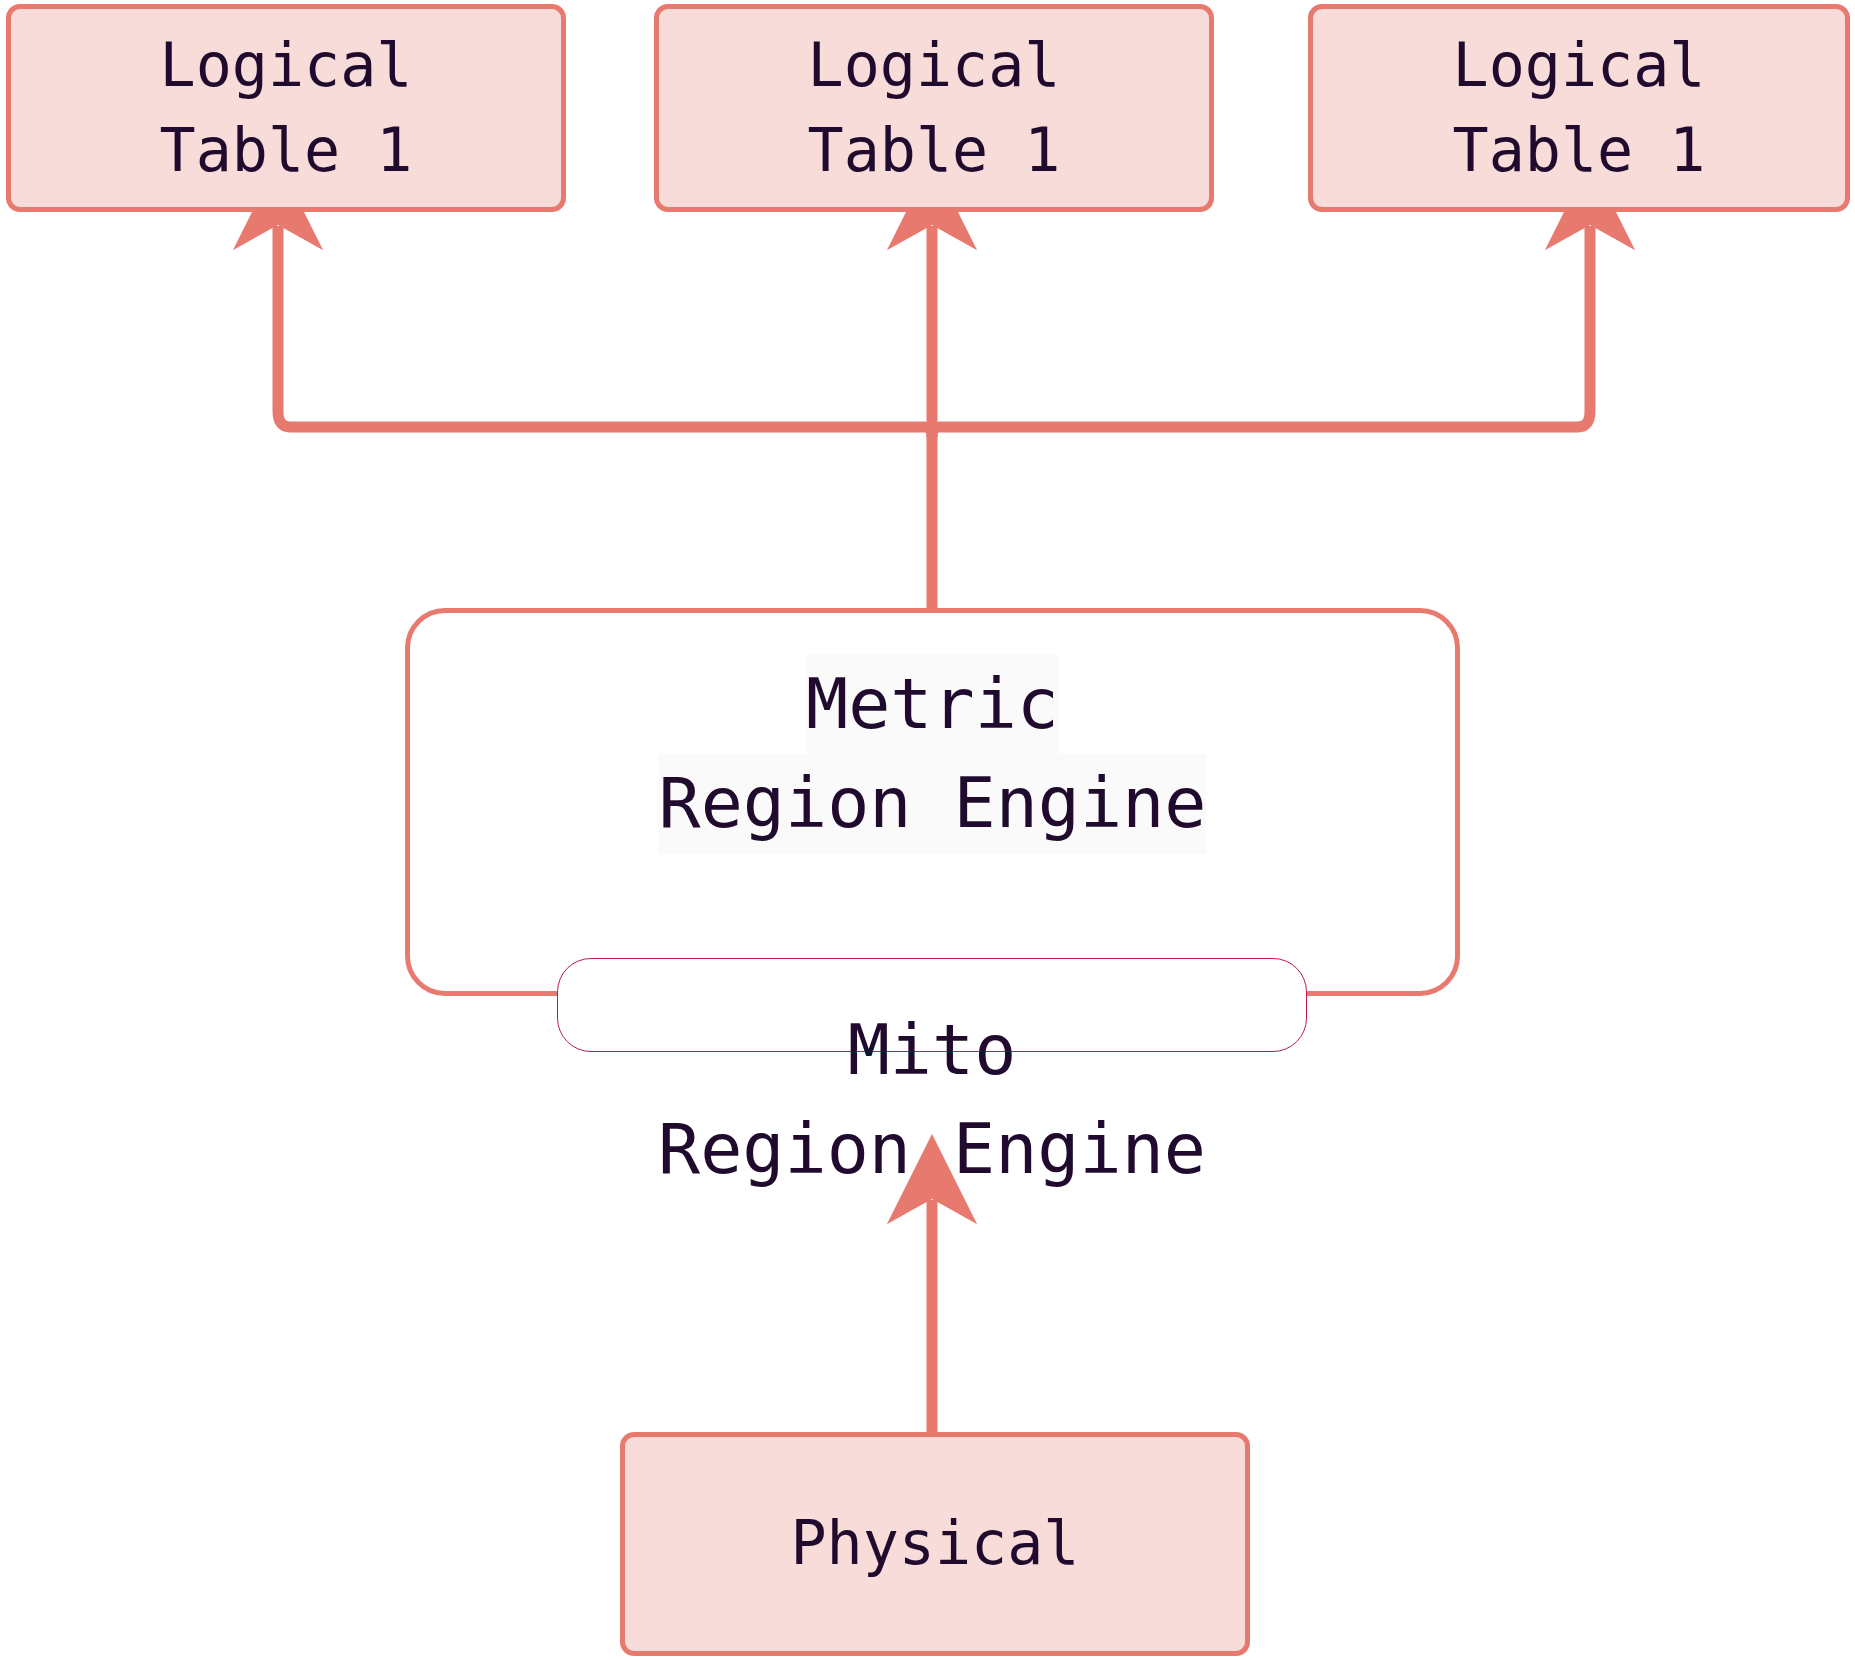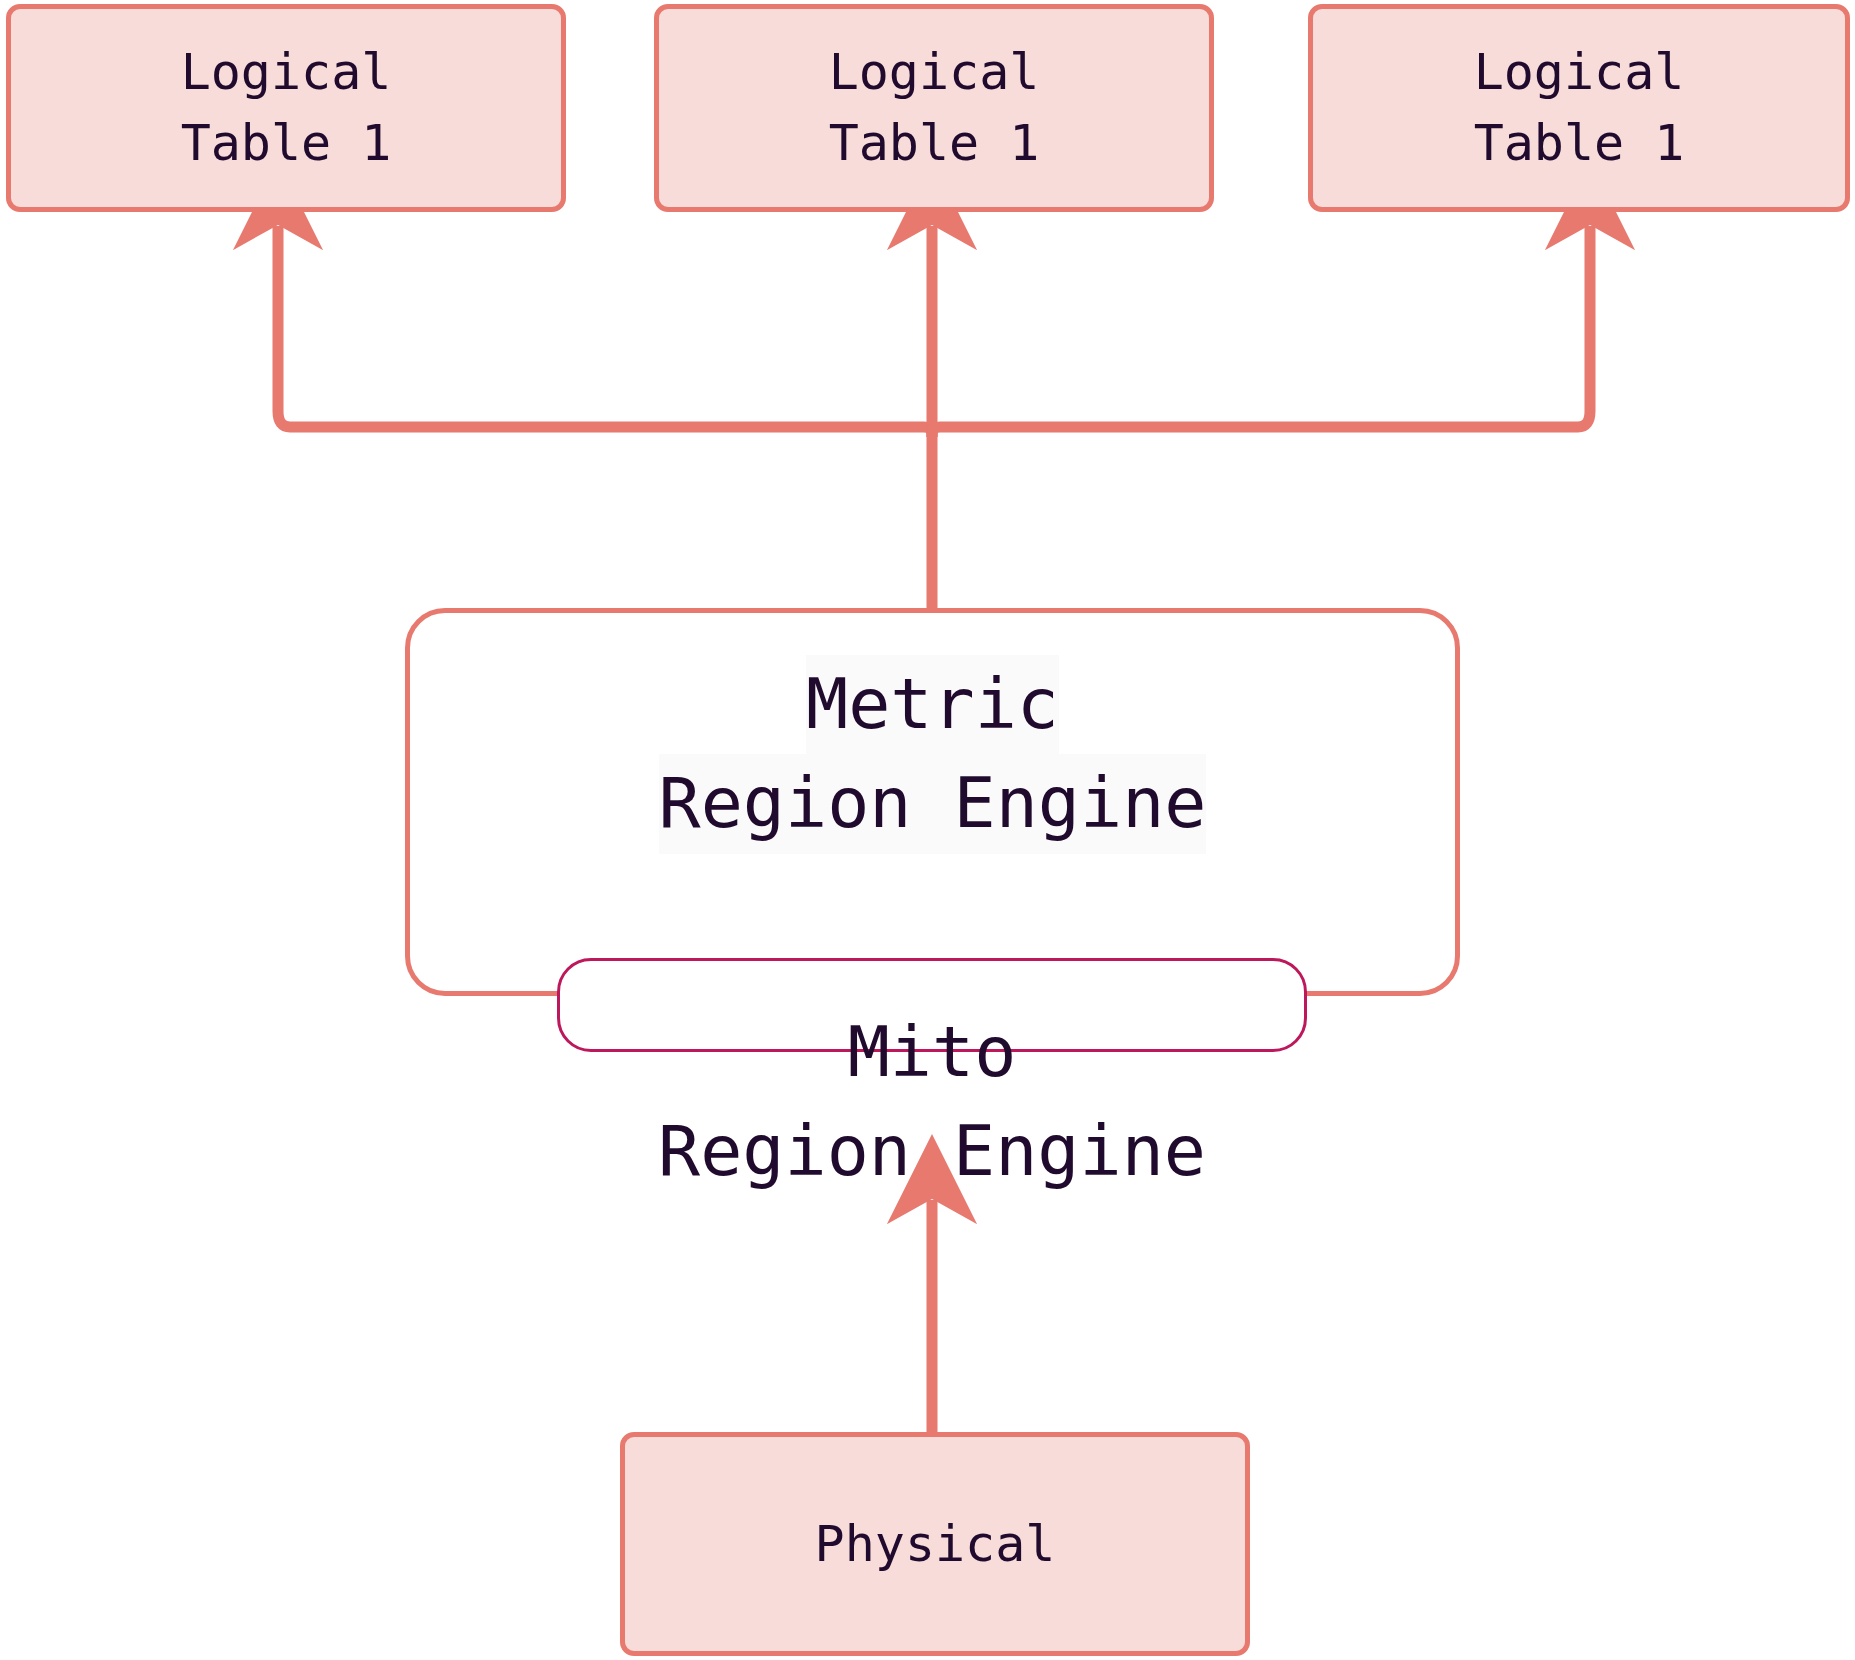--- a/index.html
+++ b/index.html
@@ -34,33 +34,33 @@
     justify-content: center;
     text-align: center;
     color: #200b2e;
     line-height: 1.42;
     white-space: pre;
   }
   .node-filled {
     background: #f8dcd9;
     border: 5px solid #e8796f;
     border-radius: 14px;
-    font-size: 50px;
+    font-size: 60px;
   }
   .node-container {
     background: #ffffff;
     border: 5px solid #e8796f;
     border-radius: 40px;
     font-size: 70px;
     justify-content: flex-start;
     padding-top: 42px;
   }
   .node-inner {
     background: #ffffff;
-    border: 3px solid #be185d;
+    border: 1px solid #be185d;
     border-radius: 34px;
     font-size: 70px;
     justify-content: flex-start;
     padding-top: 42px;
   }
   .node-line {
     display: block;
   }
   .label-hl {
     background: #fafafa;

